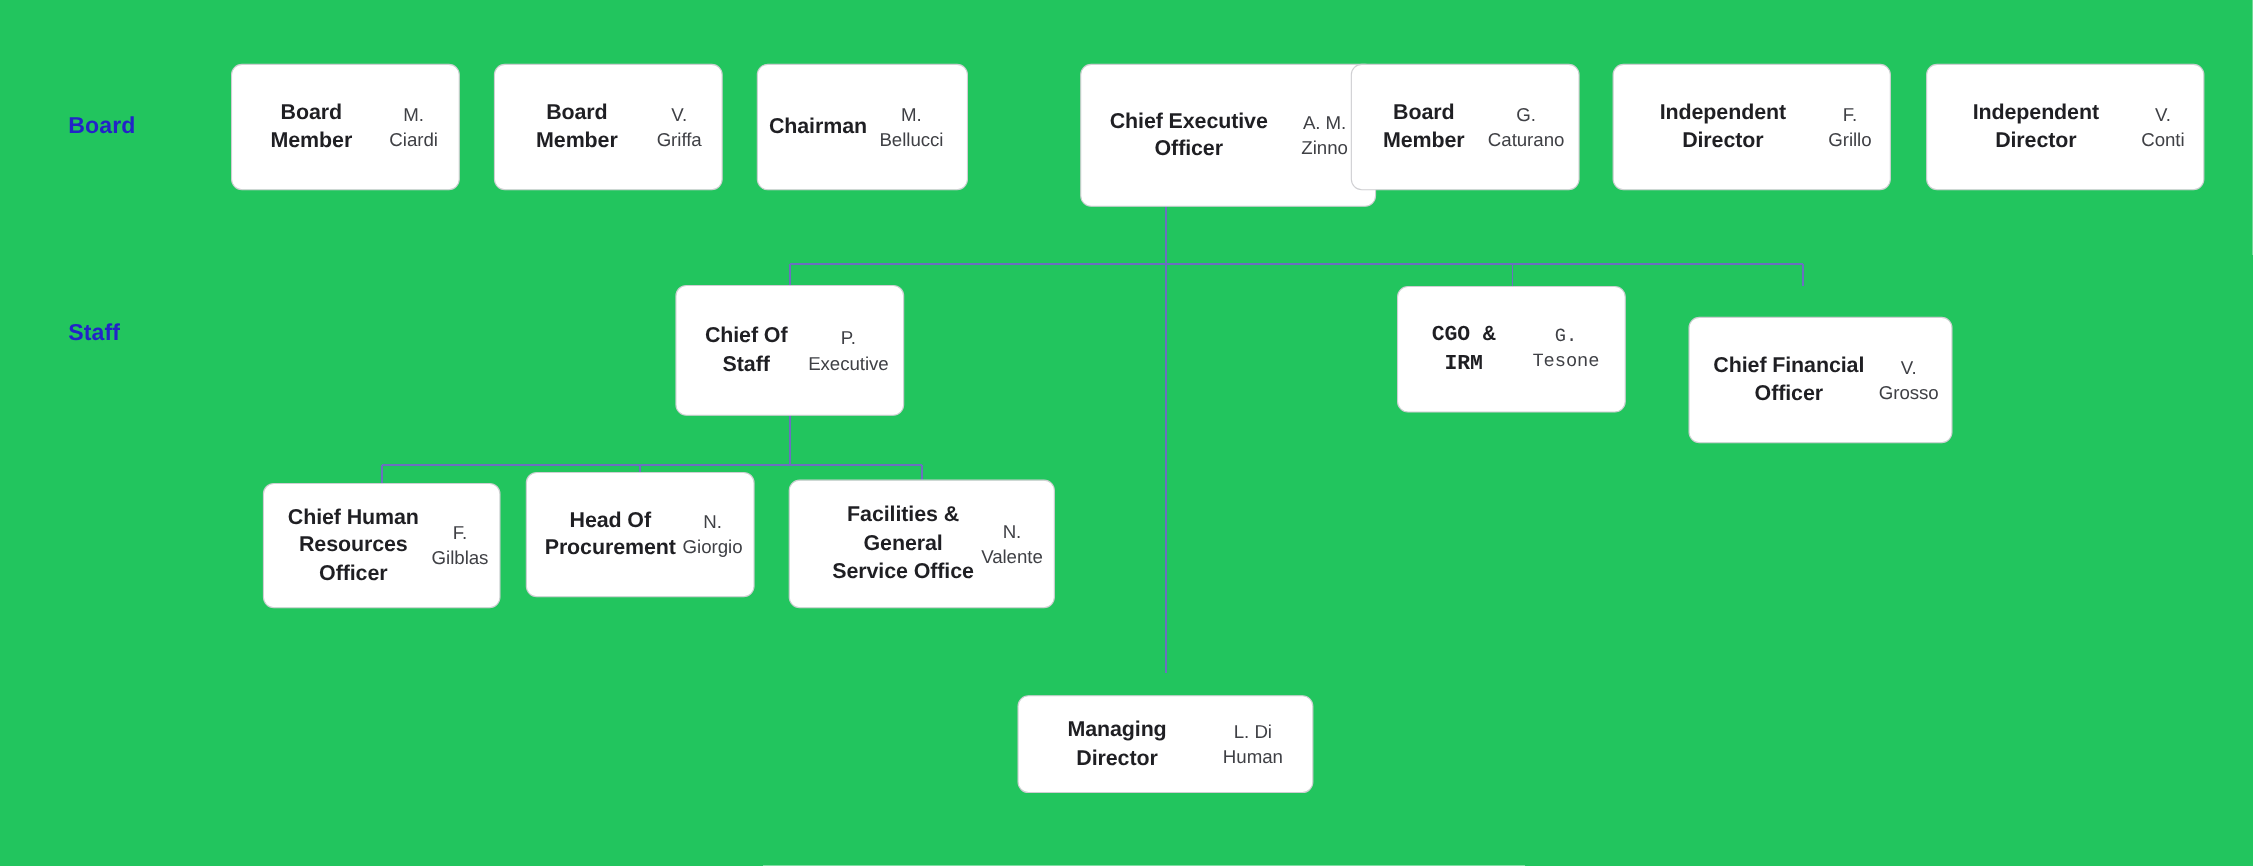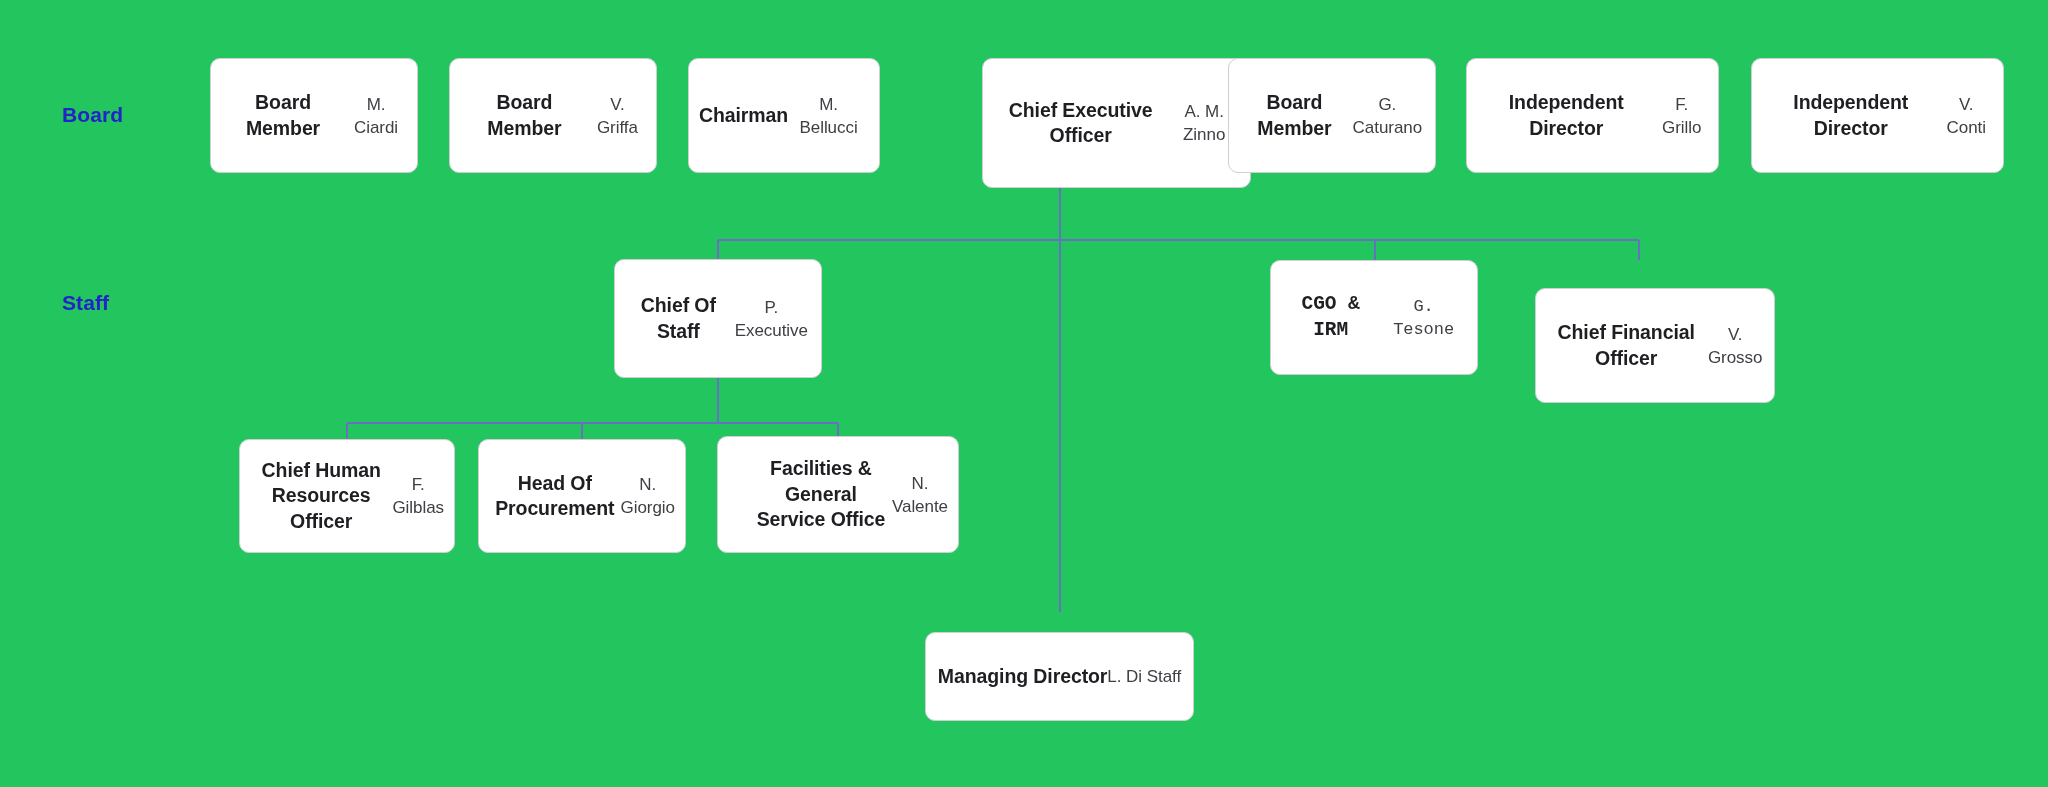--- a/index.html
+++ b/index.html
@@ -153,28 +153,28 @@
   <div class="node" style="left:1535px; top:260px; width:240px; height:115px;margin-top:28px;">
     <div class="node-title">Chief Financial Officer</div>
     <div class="node-name">V. Grosso</div>
   </div>
 
   <div class="node" style="left:239px; top:439px; width:216px; height:114px;">
     <div class="node-title">Chief Human Resources Officer</div>
     <div class="node-name">F. Gilblas</div>
   </div>
 
-  <div class="node" style="left:478px; top:439px; width:208px; height:114px;">
+  <div class="node" style="left:478px; top:429px; width:208px; height:114px;">
     <div class="node-title">Head Of Procurement</div>
     <div class="node-name">N. Giorgio</div>
   </div>
 
   <div class="node" style="left:717px; top:436px; width:242px; height:117px;padding-left:32px;">
     <div class="node-title">Facilities &amp; General Service Office</div>
     <div class="node-name">N. Valente</div>
   </div>
 
   <div class="node" style="left:925px; top:632px; width:269px; height:89px;">
     <div class="node-title">Managing Director</div>
-    <div class="node-name">L. Di Staff</div>
+    <div class="node-name">L. Di Human</div>
   </div>
 
 </div>
 
 </body></html>

